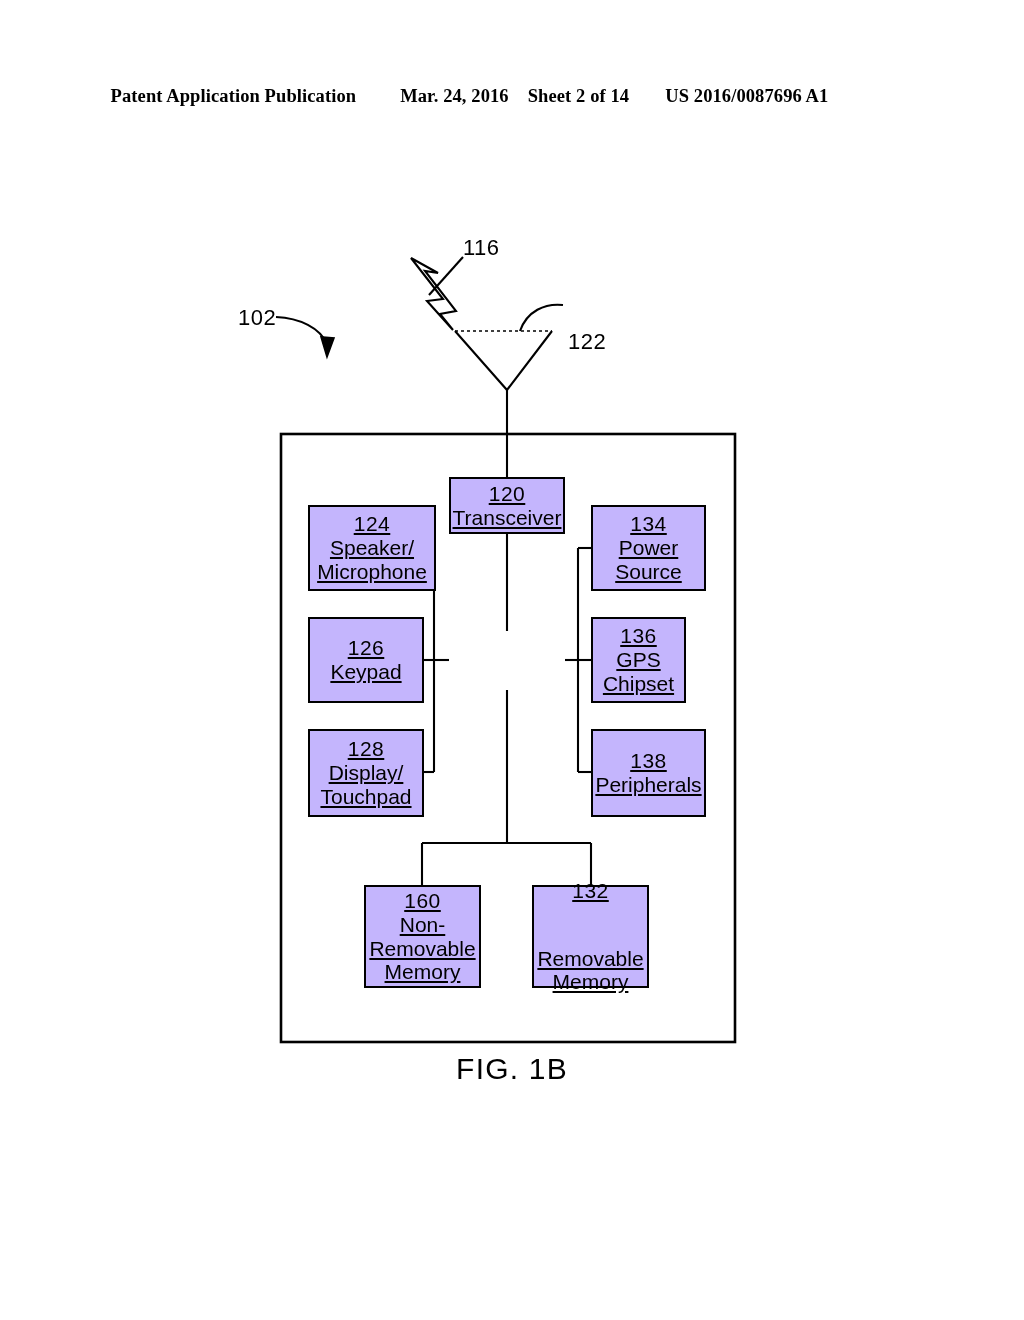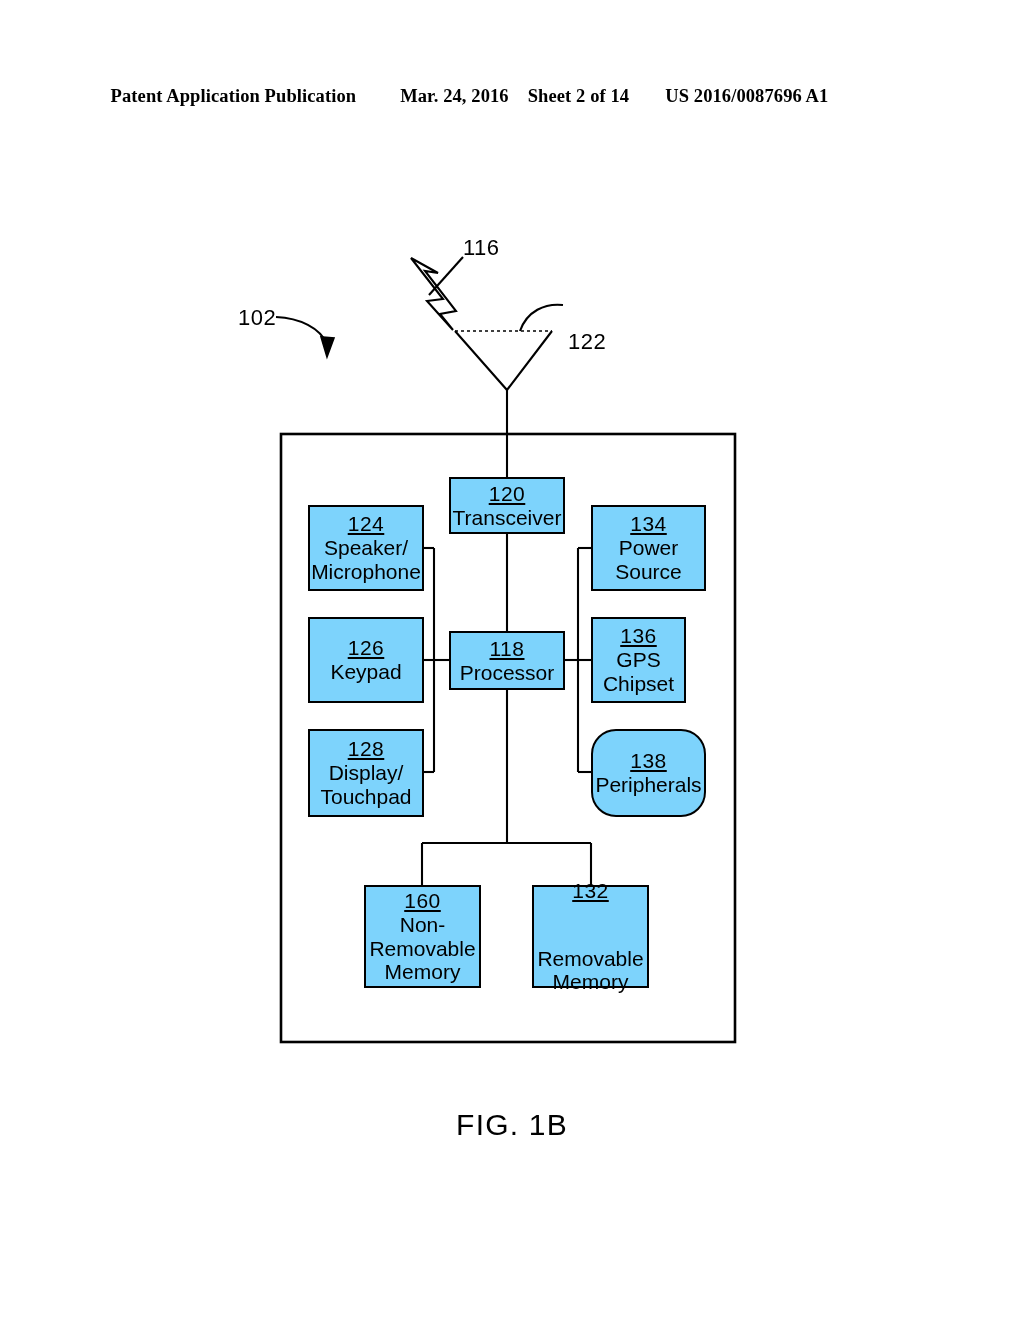--- a/index.html
+++ b/index.html
@@ -53,69 +53,70 @@
     top: 0;
     width: 1024px;
     height: 1320px;
   }
 
   
   .blk {
     position: absolute;
     box-sizing: border-box;
     border: 2.4px solid #000;
-    background: #7dd3fc;
+    background: #c4b5fd;
     display: flex;
     flex-direction: column;
     align-items: center;
     justify-content: center;
     text-align: center;
     font-size: 21px;
     line-height: 1.14;
     z-index: 5;
   }
   .blk .refnum {
     text-decoration: underline;
     text-underline-offset: 2px;
     text-decoration-thickness: 2px;
     letter-spacing: 0.5px;
   }
   .blk .blabel {
     white-space: pre-line;
+    text-decoration: underline;
   }
 
   
   #blk-transceiver { left: 449px; top: 477px;  width: 116px; height: 57px;  }
-  #blk-speaker     { left: 308px; top: 505px;  width: 116px; height: 86px;  }
+  #blk-speaker     { left: 308px; top: 505px;  width: 128px; height: 86px;  }
   #blk-power       { left: 591px; top: 505px;  width: 115px; height: 86px;  }
   #blk-keypad      { left: 308px; top: 617px;  width: 116px; height: 86px;  }
   #blk-processor   { left: 449px; top: 631px;  width: 116px; height: 59px;  }
   #blk-gps         { left: 591px; top: 617px;  width: 95px; height: 86px;  }
   #blk-display     { left: 308px; top: 729px;  width: 116px; height: 88px;  }
-  #blk-peripherals { left: 591px; top: 729px;  width: 115px; height: 88px; border-radius: 25px;  }
+  #blk-peripherals { left: 591px; top: 729px;  width: 115px; height: 88px;  }
   #blk-nonremov    { left: 364px; top: 885px;  width: 117px; height: 103px; }
   #blk-removable   { left: 532px; top: 885px;  width: 117px; height: 103px; gap: 44px; }
 
   
   .callout {
     position: absolute;
     font-size: 22px;
     letter-spacing: 0.5px;
     z-index: 6;
     white-space: nowrap;
   }
   #callout-102 { left: 238px; top: 305px; }
   #callout-116 { left: 463px; top: 235px; }
   #callout-122 { left: 568px; top: 294px; margin-top: 35px; }
 
   
   #fig-caption {
     position: absolute;
     left: 0;
-    top: 1108px;
+    top: 1052px;
     width: 1024px;
     text-align: center;
     font-size: 30px;
     letter-spacing: 1.2px;
   }
 </style>
 </head>
 <body>
 
 <div id="page-header">
@@ -209,24 +210,20 @@
     <span class="refnum">134</span>
     <span class="blabel">Power
 Source</span>
   </div>
 
   <div class="blk" id="blk-keypad">
     <span class="refnum">126</span>
     <span class="blabel">Keypad</span>
   </div>
 
-  <div class="blk" id="blk-processor">
-    <span class="refnum">118</span>
-    <span class="blabel">Processor</span>
-  </div>
 
   <div class="blk" id="blk-gps">
     <span class="refnum">136</span>
     <span class="blabel">GPS
 Chipset</span>
   </div>
 
   <div class="blk" id="blk-display">
     <span class="refnum">128</span>
     <span class="blabel">Display/

